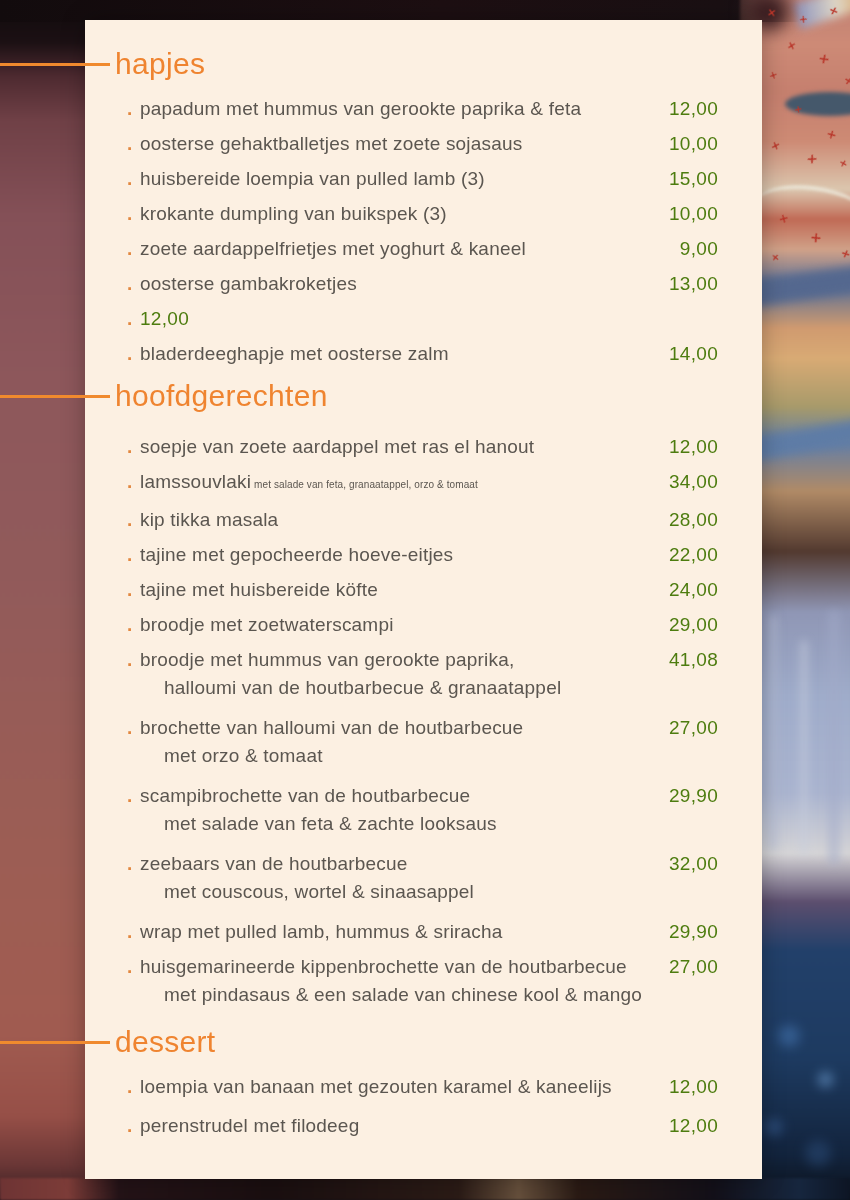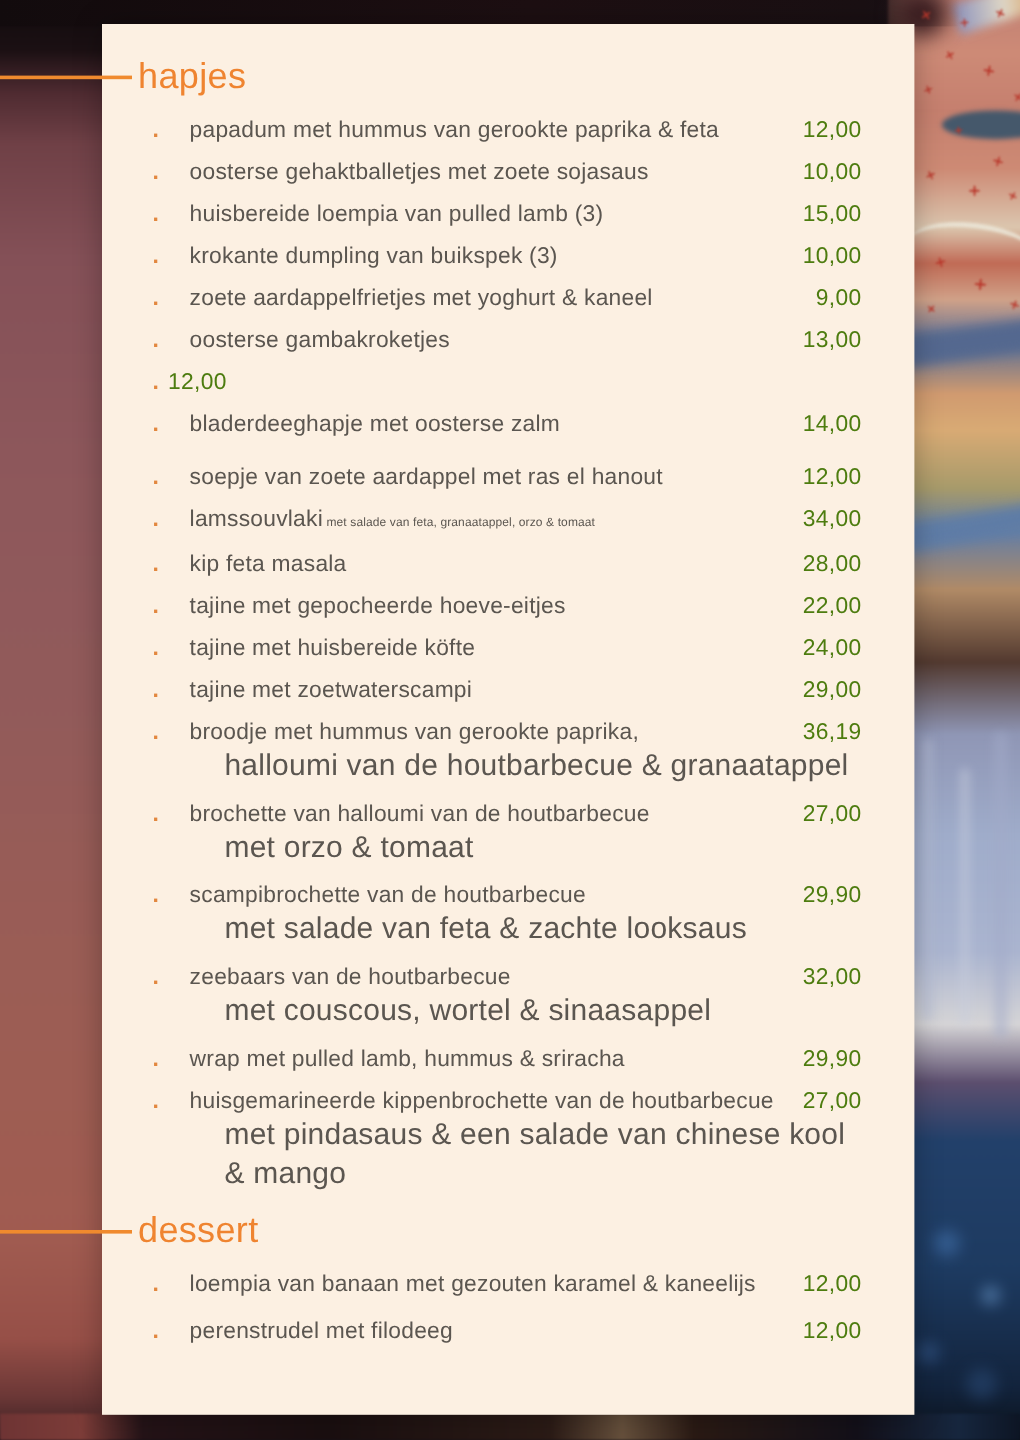--- a/index.html
+++ b/index.html
@@ -99,24 +99,24 @@
   section.s2 h2.section-title { margin-top:10px; }
   section.s3 h2.section-title { margin-top:4px; }
 
   ul.menu-list { list-style:none; margin:16px 0 0 0; padding:0 0 0 12px; }
   section.s2 ul.menu-list { margin-top:22px; }
   ul.menu-list li { margin-bottom:13px; }
   section.s3 ul.menu-list li { margin-bottom:17px; }
 
   .row { display:flex; align-items:baseline; line-height:22px; }
   .dot { width:13px; color:#e2873f; font-size:19px; font-weight:700; }
-  .name { flex:1 1 auto; font-size:19px; letter-spacing:.2px; padding-right:10px;margin-left:18px; }
+  .name { flex:1 1 auto; font-size:19px; letter-spacing:.2px; padding-right:10px; }
   .name .small { font-size:10px; letter-spacing:.1px; }
   .price { white-space:nowrap; font-size:19px; color:#4d7c0f; letter-spacing:.3px; }
-  .detail { margin-left:60px; font-size:25px; line-height:33px; letter-spacing:.2px; }
+  .detail { margin-left:37px; font-size:19px; line-height:33px; letter-spacing:.2px; }
 </style>
 </head>
 <body>
 
 <div>
   <div class="bg-layer bg-left"></div>
   <div class="bg-layer bg-right"></div>
   <div class="bg-layer top-right-patch"></div>
   <div class="bg-layer bg-top"></div>
   <div class="bg-layer bg-corner-dark"></div>
@@ -210,68 +210,69 @@
           <div class="row">
             <span class="dot">.</span>
             <span class="name">bladerdeeghapje met oosterse zalm</span>
             <span class="price">14,00</span>
           </div>
         </li>
       </ul>
   </section>
 
   <section class="s2">
+    <h2 class="section-title">hoofdgerechten</h2>
     <ul class="menu-list">
         <li>
           <div class="row">
             <span class="dot">.</span>
             <span class="name">soepje van zoete aardappel met ras el hanout</span>
             <span class="price">12,00</span>
           </div>
         </li>
         <li>
           <div class="row">
             <span class="dot">.</span>
             <span class="name">lamssouvlaki<span class="small"> met salade van feta, granaatappel, orzo &amp; tomaat</span></span>
             <span class="price">34,00</span>
           </div>
         </li>
         <li>
           <div class="row">
             <span class="dot">.</span>
-            <span class="name">kip feta masala</span>
+            <span class="name">kip tikka masala</span>
             <span class="price">28,00</span>
           </div>
         </li>
         <li>
           <div class="row">
             <span class="dot">.</span>
             <span class="name">tajine met gepocheerde hoeve-eitjes</span>
             <span class="price">22,00</span>
           </div>
         </li>
         <li>
           <div class="row">
             <span class="dot">.</span>
             <span class="name">tajine met huisbereide köfte</span>
             <span class="price">24,00</span>
           </div>
         </li>
         <li>
           <div class="row">
             <span class="dot">.</span>
-            <span class="name">tajine met zoetwaterscampi</span>
+            <span class="name">broodje met zoetwaterscampi</span>
             <span class="price">29,00</span>
           </div>
         </li>
         <li>
           <div class="row">
             <span class="dot">.</span>
             <span class="name">broodje met hummus van gerookte paprika,</span>
-            <span class="price">36,19</span>
+            <span class="price">41,08</span>
           </div>
           <div class="detail">halloumi van de houtbarbecue &amp; granaatappel</div>
         </li>
         <li>
           <div class="row">
             <span class="dot">.</span>
             <span class="name">brochette van halloumi van de houtbarbecue</span>
             <span class="price">27,00</span>
           </div>
           <div class="detail">met orzo &amp; tomaat</div>

